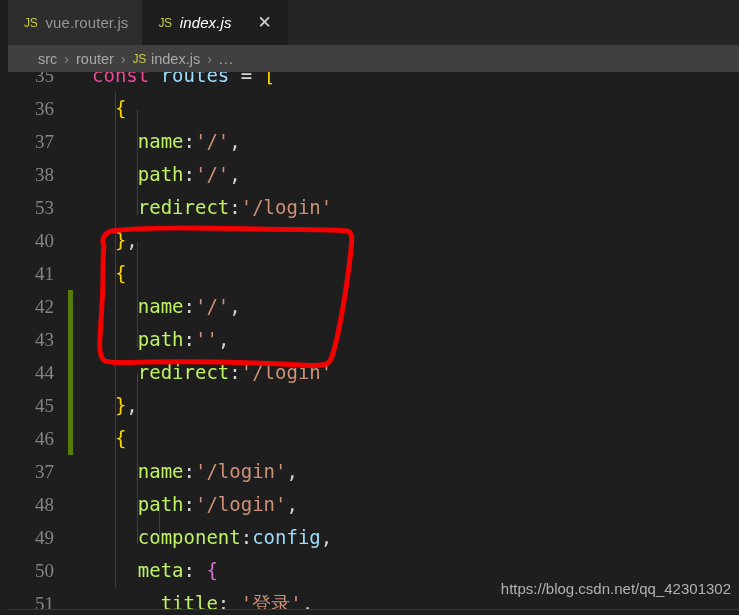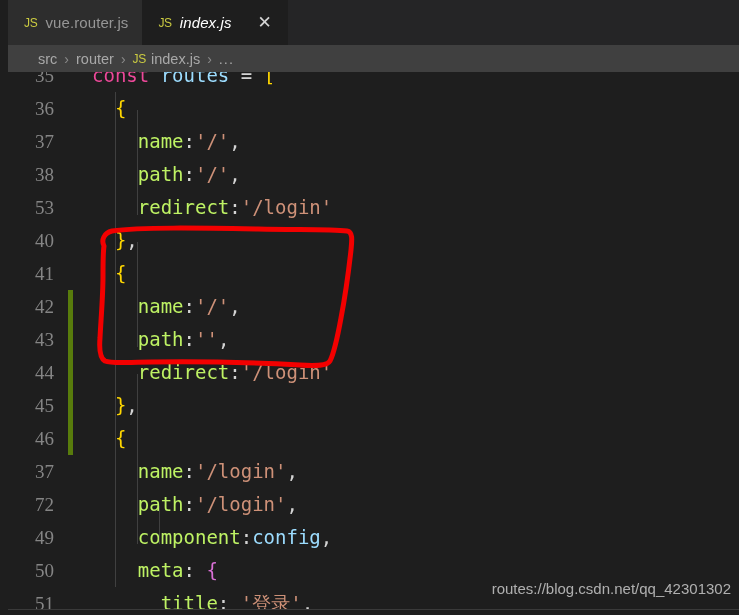--- a/index.html
+++ b/index.html
@@ -193,21 +193,21 @@
         <div class="row">
           <div class="gutter-mark added"></div>
           <div class="lineno">46</div>
           <div class="code"><span class="t-br1">  {</span></div>
         </div>
         <div class="row">
           <div class="lineno">37</div>
           <div class="code"><span class="t-punct">    </span><span class="t-prop">name</span><span class="t-punct">:</span><span class="t-str">'/login'</span><span class="t-punct">,</span></div>
         </div>
         <div class="row">
-          <div class="lineno">72</div>
+          <div class="lineno">48</div>
           <div class="code"><span class="t-punct">    </span><span class="t-prop">path</span><span class="t-punct">:</span><span class="t-str">'/login'</span><span class="t-punct">,</span></div>
         </div>
         <div class="row">
           <div class="lineno">49</div>
           <div class="code"><span class="t-punct">    </span><span class="t-prop">component</span><span class="t-punct">:</span><span class="t-var">config</span><span class="t-punct">,</span></div>
         </div>
         <div class="row">
           <div class="lineno">50</div>
           <div class="code"><span class="t-punct">    </span><span class="t-prop">meta</span><span class="t-punct">: </span><span class="t-br2">{</span></div>
         </div>
@@ -233,16 +233,16 @@
              C 349 268, 346 292, 341 318
              C 337 340, 334 353, 330 361
              C 327 366, 316 366, 300 365
              C 260 363, 200 361, 152 362
              C 128 362, 112 364, 105 361
              C 100 358, 99 350, 100 338
              C 101 318, 103 296, 103 276
              C 103 262, 103 252, 104 246 Z" fill="none" stroke="#f30000" stroke-width="5" stroke-linecap="round" stroke-linejoin="round"></path>
   </svg>
 
-  <div class="watermark">routes://blog.csdn.net/qq_42301302</div>
+  <div class="watermark">https://blog.csdn.net/qq_42301302</div>
   <div class="bottom-rule"></div>
 
 </div>
 
 </body></html>

